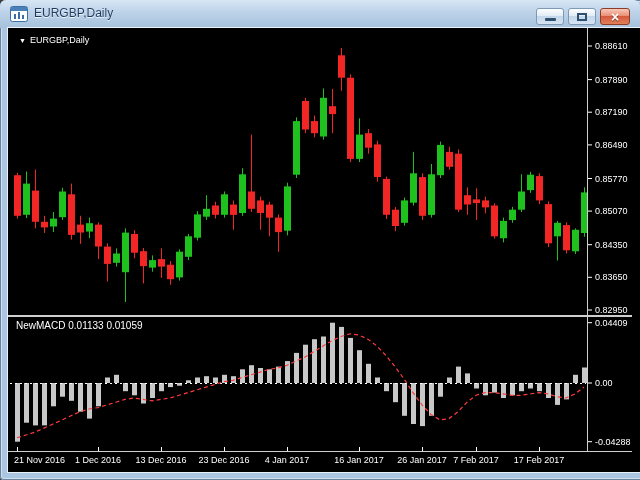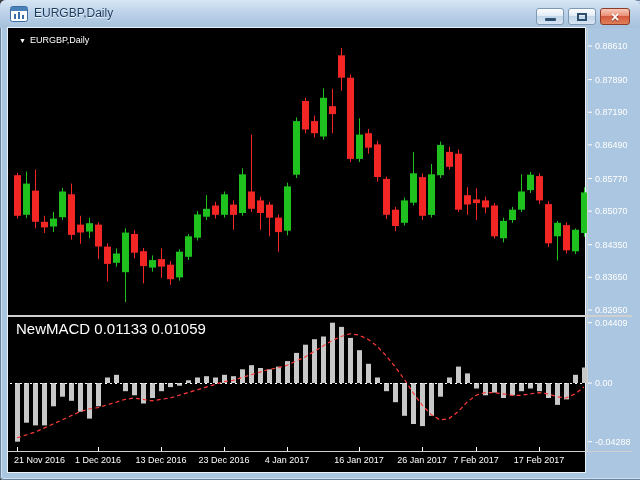--- a/index.html
+++ b/index.html
@@ -19,28 +19,28 @@
         border:1px solid #7e99b4;position:relative;display:flex;
         align-items:center;justify-content:center;cursor:default;}
   .wbtn.minb,.wbtn.maxb{background:linear-gradient(#fdfeff,#e2ecf6 45%,#c3d7ea 50%,#d6e4f3);}
   .wbtn.closeb{width:30px;border-color:#8e3b28;
         background:linear-gradient(#f7c9ba,#ea9077 45%,#d4593f 50%,#e08059);}
   .glyph-min{position:absolute;bottom:3px;left:8px;width:11px;height:3px;
              background:#2f4f6e;border-radius:1px;}
   .glyph-max{width:10px;height:8px;border:2px solid #2f4f6e;box-sizing:border-box;background:transparent;}
   .glyph-close{color:#fff;font-size:14px;font-weight:bold;line-height:1;
                text-shadow:0 1px 1px rgba(0,0,0,.45);}
-  .client{position:absolute;left:7px;top:27px;width:579px;height:446px;
+  .client{position:absolute;left:7px;top:27px;width:634px;height:446px;
           background:#000;border:1px solid #e9f1f9;box-sizing:border-box;}
   #chart{position:absolute;left:0;top:0;}
   svg{font-family:"Liberation Sans",sans-serif;}
   .symbol-label{position:absolute;left:11px;top:7px;color:#fff;font-size:9px;
                 display:flex;align-items:center;gap:4px;}
   .symbol-label .tri{font-size:7px;line-height:1;}
-  .indicator-label{position:absolute;left:8px;top:292px;color:#fff;font-size:15px;}
+  .indicator-label{position:absolute;left:8px;top:292px;color:#fff;font-size:10px;}
   .price-scale-hit{position:absolute;right:0;top:0;width:44px;height:424px;}
   .time-scale-hit{position:absolute;left:0;bottom:0;width:578px;height:20px;}
 </style>
 </head>
 <body>
 
 <div class="window">
   <div class="titlebar">
     <span class="app-icon">
       <svg width="18" height="16" viewBox="0 0 18 16">

